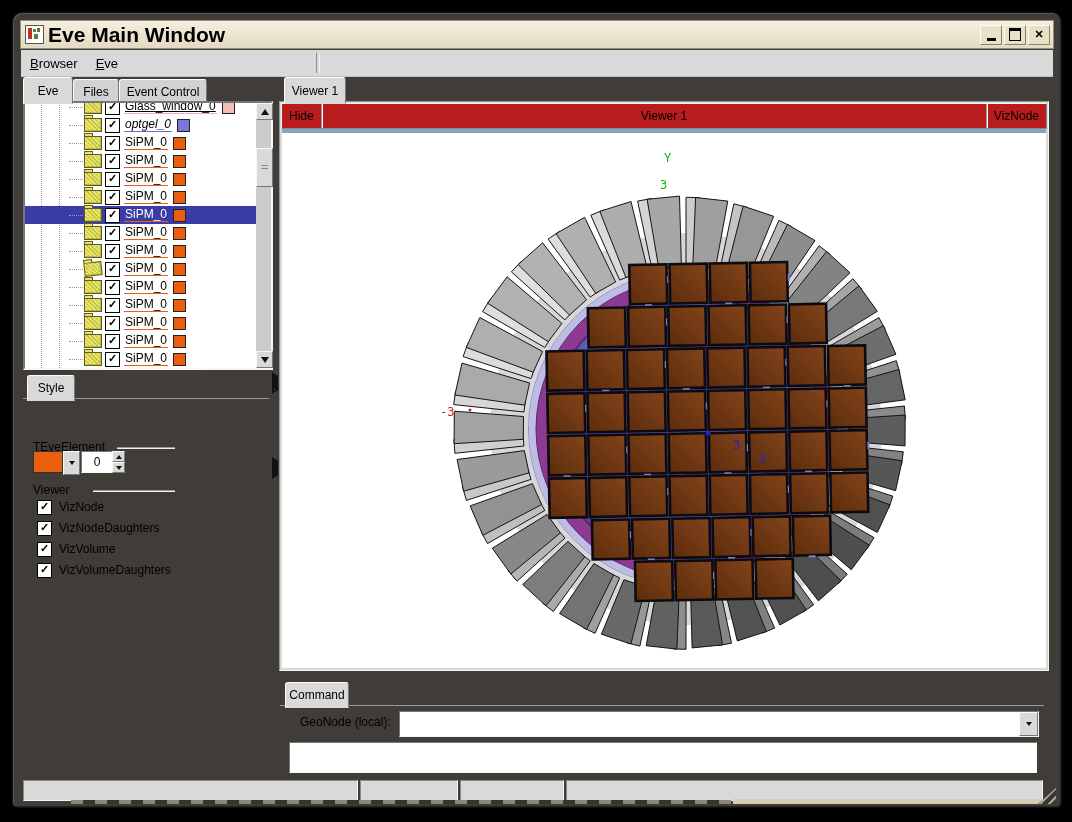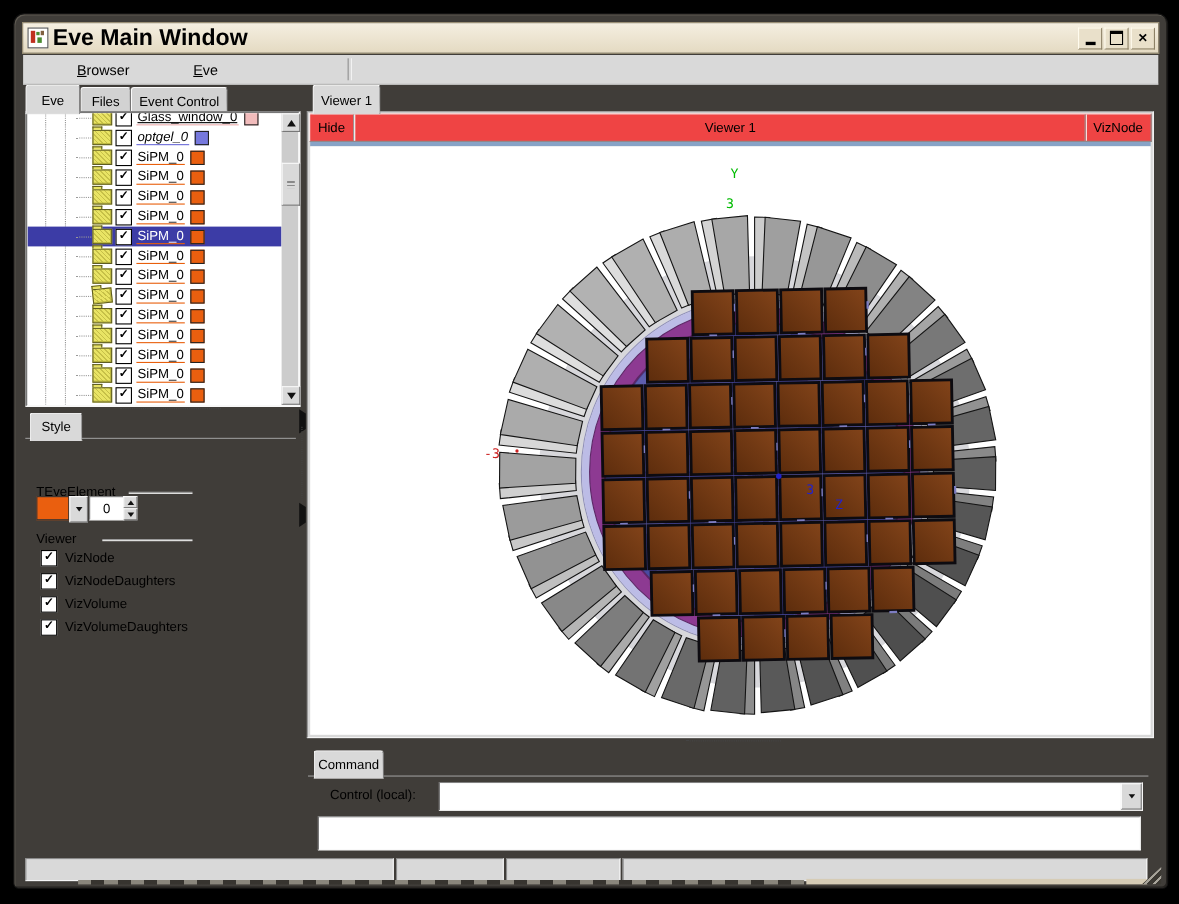--- a/index.html
+++ b/index.html
@@ -18,21 +18,21 @@
   #title-text{font-size:21px;font-weight:bold;margin-left:4px;white-space:nowrap;}
   #tb-buttons{margin-left:auto;margin-right:3px;display:flex;gap:2px;}
   .tb-btn{width:20px;height:18px;background:#e9e0ca;border:1px solid;border-color:#fffbee #8d8166 #8d8166 #fffbee;
           display:flex;align-items:center;justify-content:center;font-size:11px;font-weight:bold;}
   .glyph-min{width:9px;height:3px;background:#000;margin-top:9px;}
   .glyph-max{width:10px;height:9px;border:1px solid #000;border-top:3px solid #000;}
 
   
   #menubar{position:absolute;left:8px;top:37px;width:1032px;height:26px;background:#d9d9d9;
            border-bottom:1px solid #c2c2c2;display:flex;align-items:center;font-size:13px;}
-  .menu-item{padding:2px 9px;margin-left:40px;}
+  .menu-item{padding:2px 9px;}
   .hot{text-decoration:underline;}
   #menubar-divider{position:absolute;left:295px;top:3px;height:20px;width:2px;
                    border-left:1px solid #8f8f8f;border-right:1px solid #f2f2f2;}
 
   
   .tab{position:absolute;background:#d9d9d9;border:1px solid;border-color:#fbfbfb #777 #d9d9d9 #fbfbfb;
        border-radius:3px 3px 0 0;display:flex;align-items:center;justify-content:center;font-size:12px;}
   .tab.active{z-index:3;}
   .tab.back{background:#d2d2d2;}
 
@@ -93,21 +93,21 @@
   .spin-btn{flex:1;background:#d9d9d9;border:1px solid;border-color:#fbfbfb #777 #777 #fbfbfb;
             display:flex;align-items:center;justify-content:center;}
   .spin-btn i{width:0;height:0;border-left:3px solid transparent;border-right:3px solid transparent;}
   .spin-btn.up i{border-bottom:4px solid #111;}
   .spin-btn.dn i{border-top:4px solid #111;}
   .check-row{position:absolute;display:flex;align-items:center;gap:7px;height:16px;}
 
   
   #viewer-frame{position:absolute;left:266px;top:88px;width:768px;height:568px;background:#d9d9d9;
                 border:1px solid;border-color:#999 #f4f4f4 #f4f4f4 #999;z-index:2;}
-  #viewer-header{position:absolute;left:1px;top:1px;right:1px;height:24px;background:#ef4444;
+  #viewer-header{position:absolute;left:1px;top:1px;right:1px;height:24px;background:#b91c1c;
                  border:1px solid;border-color:#f8f8f8 #8a8a8a #8a8a8a #f8f8f8;
                  display:flex;align-items:center;}
   .vh-btn{height:100%;display:flex;align-items:center;justify-content:center;padding:0 7px;}
   #vh-hide{border-right:1px solid #9a9a9a;box-shadow:1px 0 0 #fff;}
   #vh-actions{border-left:1px solid #9a9a9a;box-shadow:inset 1px 0 0 #fff;margin-left:auto;}
   #vh-title{position:absolute;left:0;right:0;text-align:center;pointer-events:none;}
   #gl-strip{position:absolute;left:2px;top:27px;right:2px;height:4px;background:#87a3c6;}
   #gl-area{position:absolute;left:2px;top:31px;right:2px;bottom:2px;background:#fff;overflow:hidden;}
   #gl-scene{position:absolute;left:0;top:0;}
 
@@ -562,21 +562,21 @@
     <div class="hsplit" style="left:267px;top:656px;width:764px;">
       <span class="a" style="left:332px;"><span class="arr-down"></span></span>
       <span class="dots" style="left:344px;width:86px;"></span>
       <span class="a" style="left:433px;"><span class="arr-down"></span></span>
     </div>
 
     <div class="tab active" style="left:272px;top:669px;width:62px;height:24px;">
         <span>Command</span>
       </div>
     <div id="cmd-topline"></div>
-    <span id="cmd-label">Control (local):</span>
+    <span id="cmd-label">GeoNode (local):</span>
     <div id="cmd-combo">
       <input id="cmd-input" type="text" value="" style="">
       <span id="cmd-dd">
           <span class="arr-down" style="border-left-width:3px;border-right-width:3px;border-top-width:4px;"></span>
         </span>
     </div>
     <div id="cmd-output"></div>
 
     <div class="status-seg" style="left:10px;width:333px;"></div>
     <div class="status-seg" style="left:347px;width:96px;"></div>

